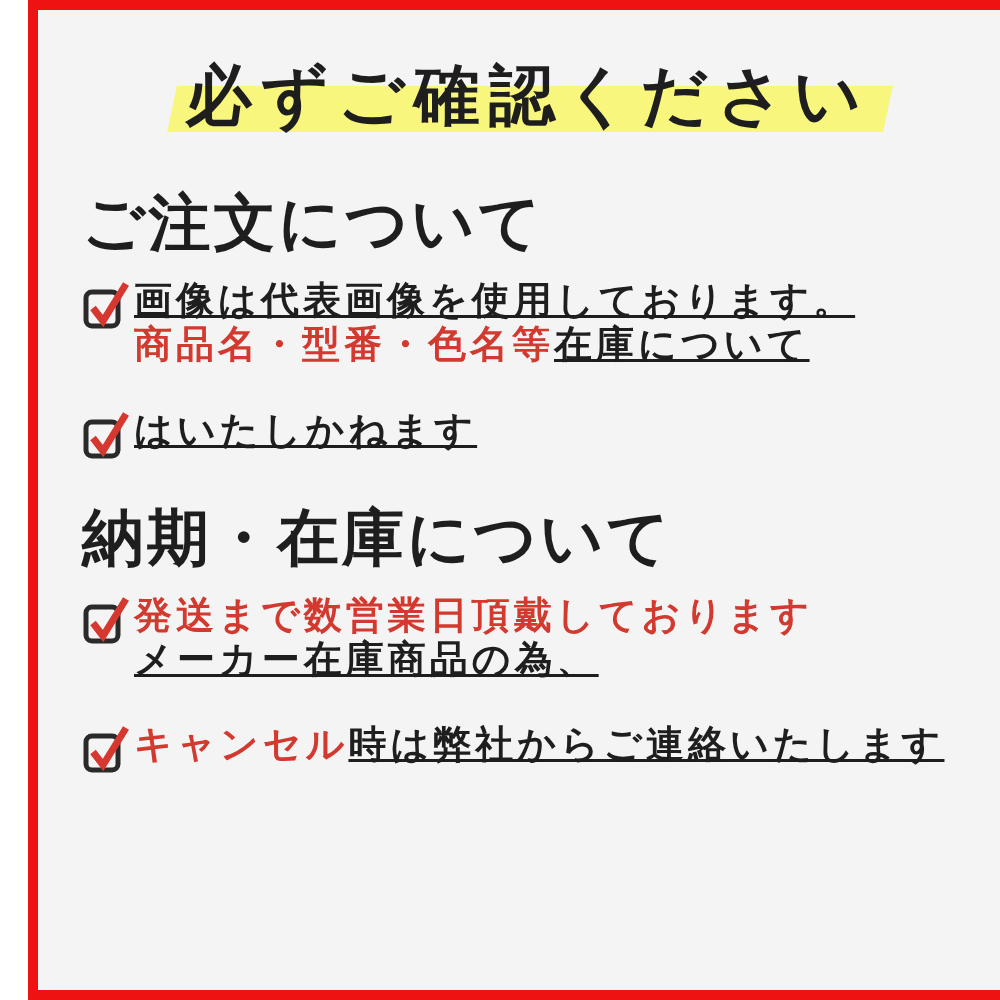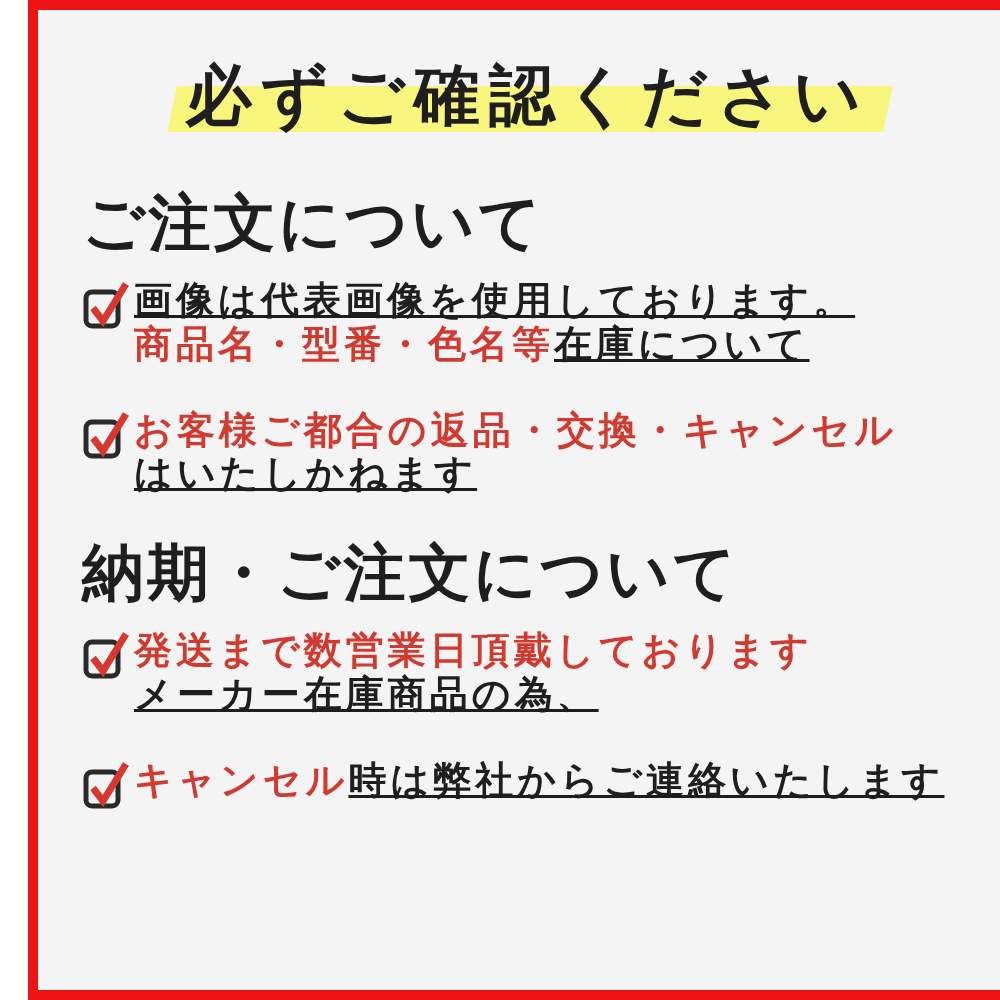--- a/index.html
+++ b/index.html
@@ -127,30 +127,27 @@
 
     <div class="item">
       <span class="cb">
         <svg width="46" height="52" viewBox="0 0 92 104">
           <rect x="8" y="26" width="64" height="68" rx="12" fill="none" stroke="#2a2a2a" stroke-width="10"></rect>
           <path d="M22 58 L42 84 L88 10" fill="none" stroke="#d6372e" stroke-width="14" stroke-linejoin="miter"></path>
         </svg>
       </span>
       <div class="item-text">
         <div class="line">
-          <span class="seg red">お客様ご都合の返品・交換・キャンセル</span>
-        </div>
-        <div class="line">
           <span class="seg black">はいたしかねます</span>
         </div>
       </div>
     </div>
 
 
-    <div class="section-heading second">納期・ご注文について</div>
+    <div class="section-heading second">納期・在庫について</div>
 
     <div class="item">
       <span class="cb">
         <svg width="46" height="52" viewBox="0 0 92 104">
           <rect x="8" y="26" width="64" height="68" rx="12" fill="none" stroke="#2a2a2a" stroke-width="10"></rect>
           <path d="M22 58 L42 84 L88 10" fill="none" stroke="#d6372e" stroke-width="14" stroke-linejoin="miter"></path>
         </svg>
       </span>
       <div class="item-text">
         <div class="line">

